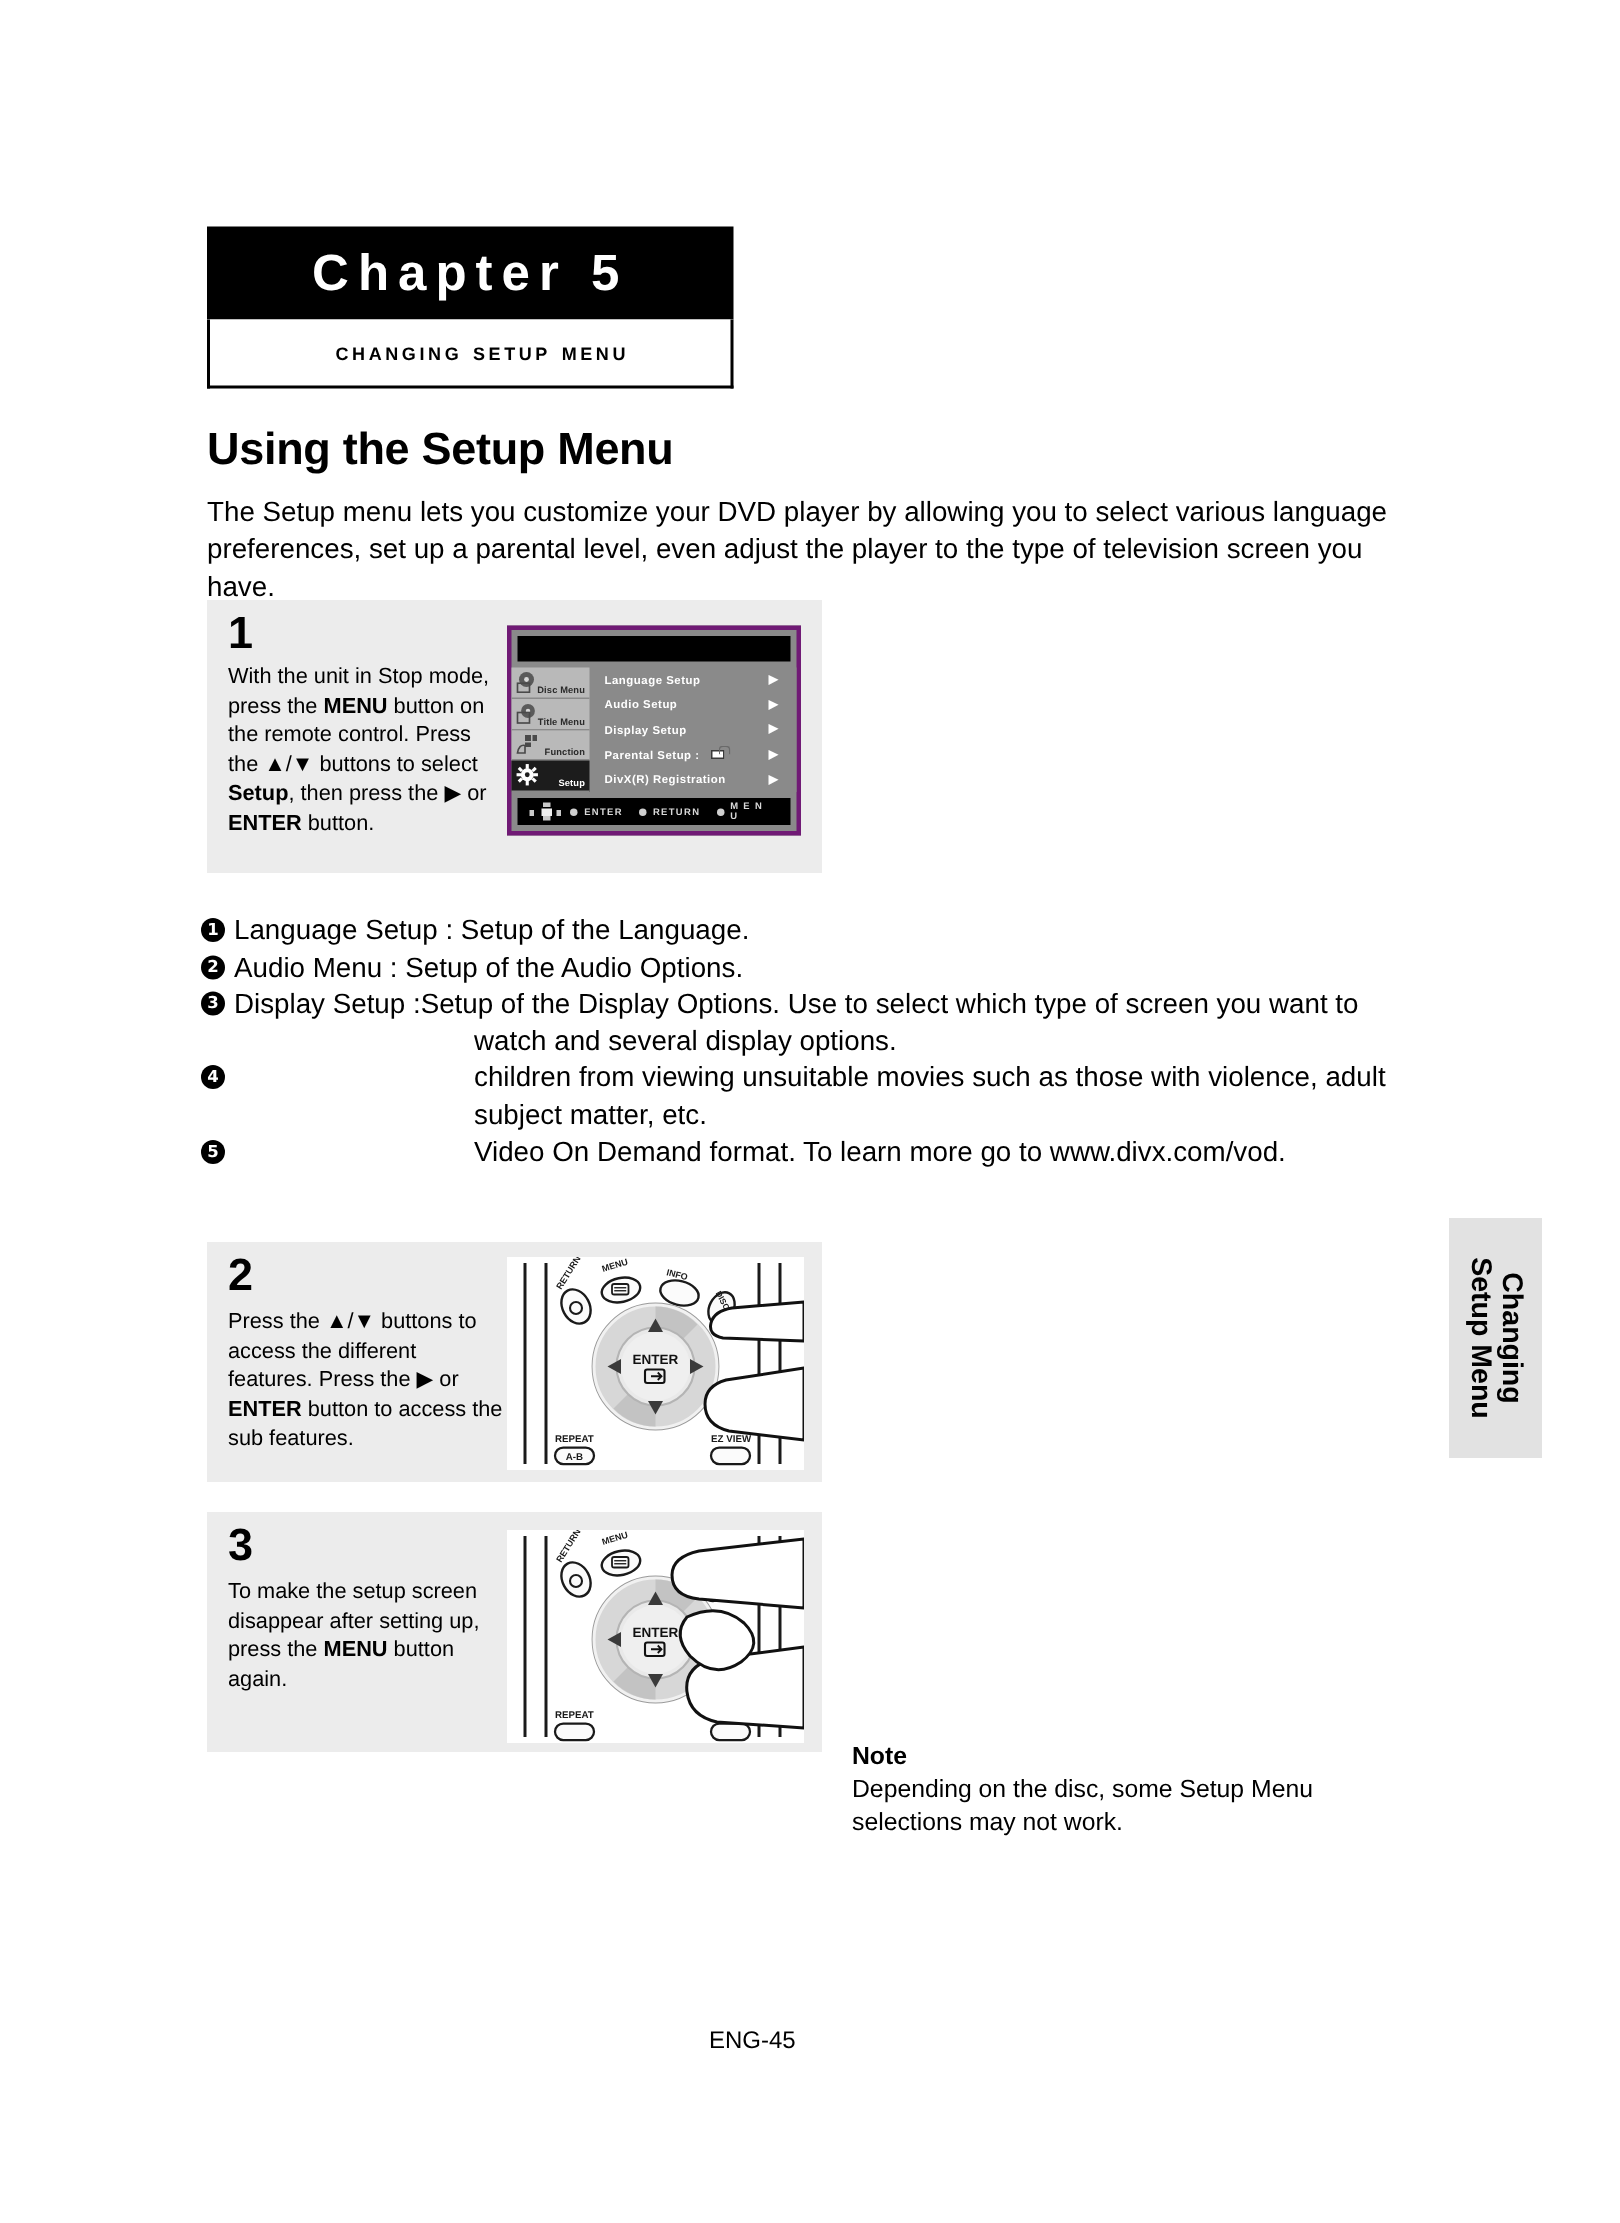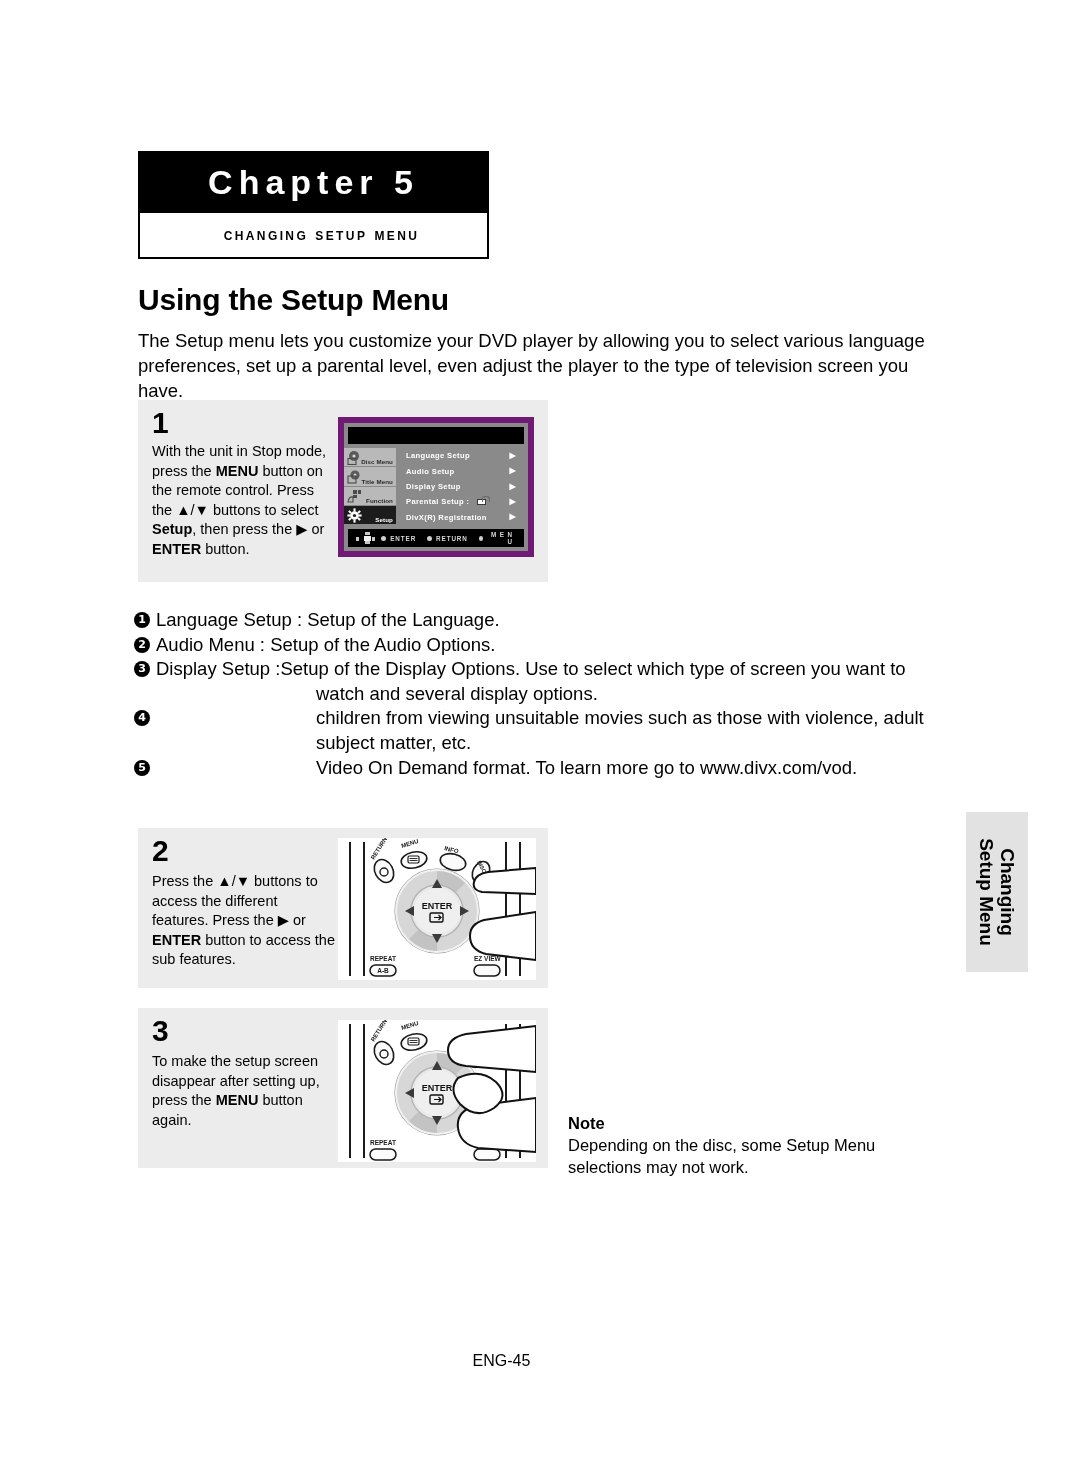--- a/index.html
+++ b/index.html
@@ -103,23 +103,22 @@
   .step-text b { font-weight: bold; }
 
   
   .osd {
     position: absolute;
     left: 200px;
     top: 17px;
     width: 196px;
     height: 140px;
     background: #8a8a8a;
-    border: 6px solid #701a75;
+    border: 3px solid #701a75;
     box-sizing: border-box;
-    text-align: right;
   }
   .osd-topbar {
     position: absolute;
     left: 4px; right: 4px; top: 4px;
     height: 17px;
     background: #000;
   }
   .osd-body {
     position: absolute;
     left: 0; right: 0;
@@ -269,21 +268,21 @@
 
   
   .note {
     position: absolute;
     left: 568px;
     top: 1112px;
     width: 380px;
     font-size: 16.5px;
     line-height: 22px;
   }
-  .note-title { font-weight: bold; }
+  .note-title { font-weight: bold; margin-top: 48px; }
 
   
   .side-tab {
     position: absolute;
     left: 966px;
     top: 812px;
     width: 62px;
     height: 160px;
     background: #e2e2e2;
   }

